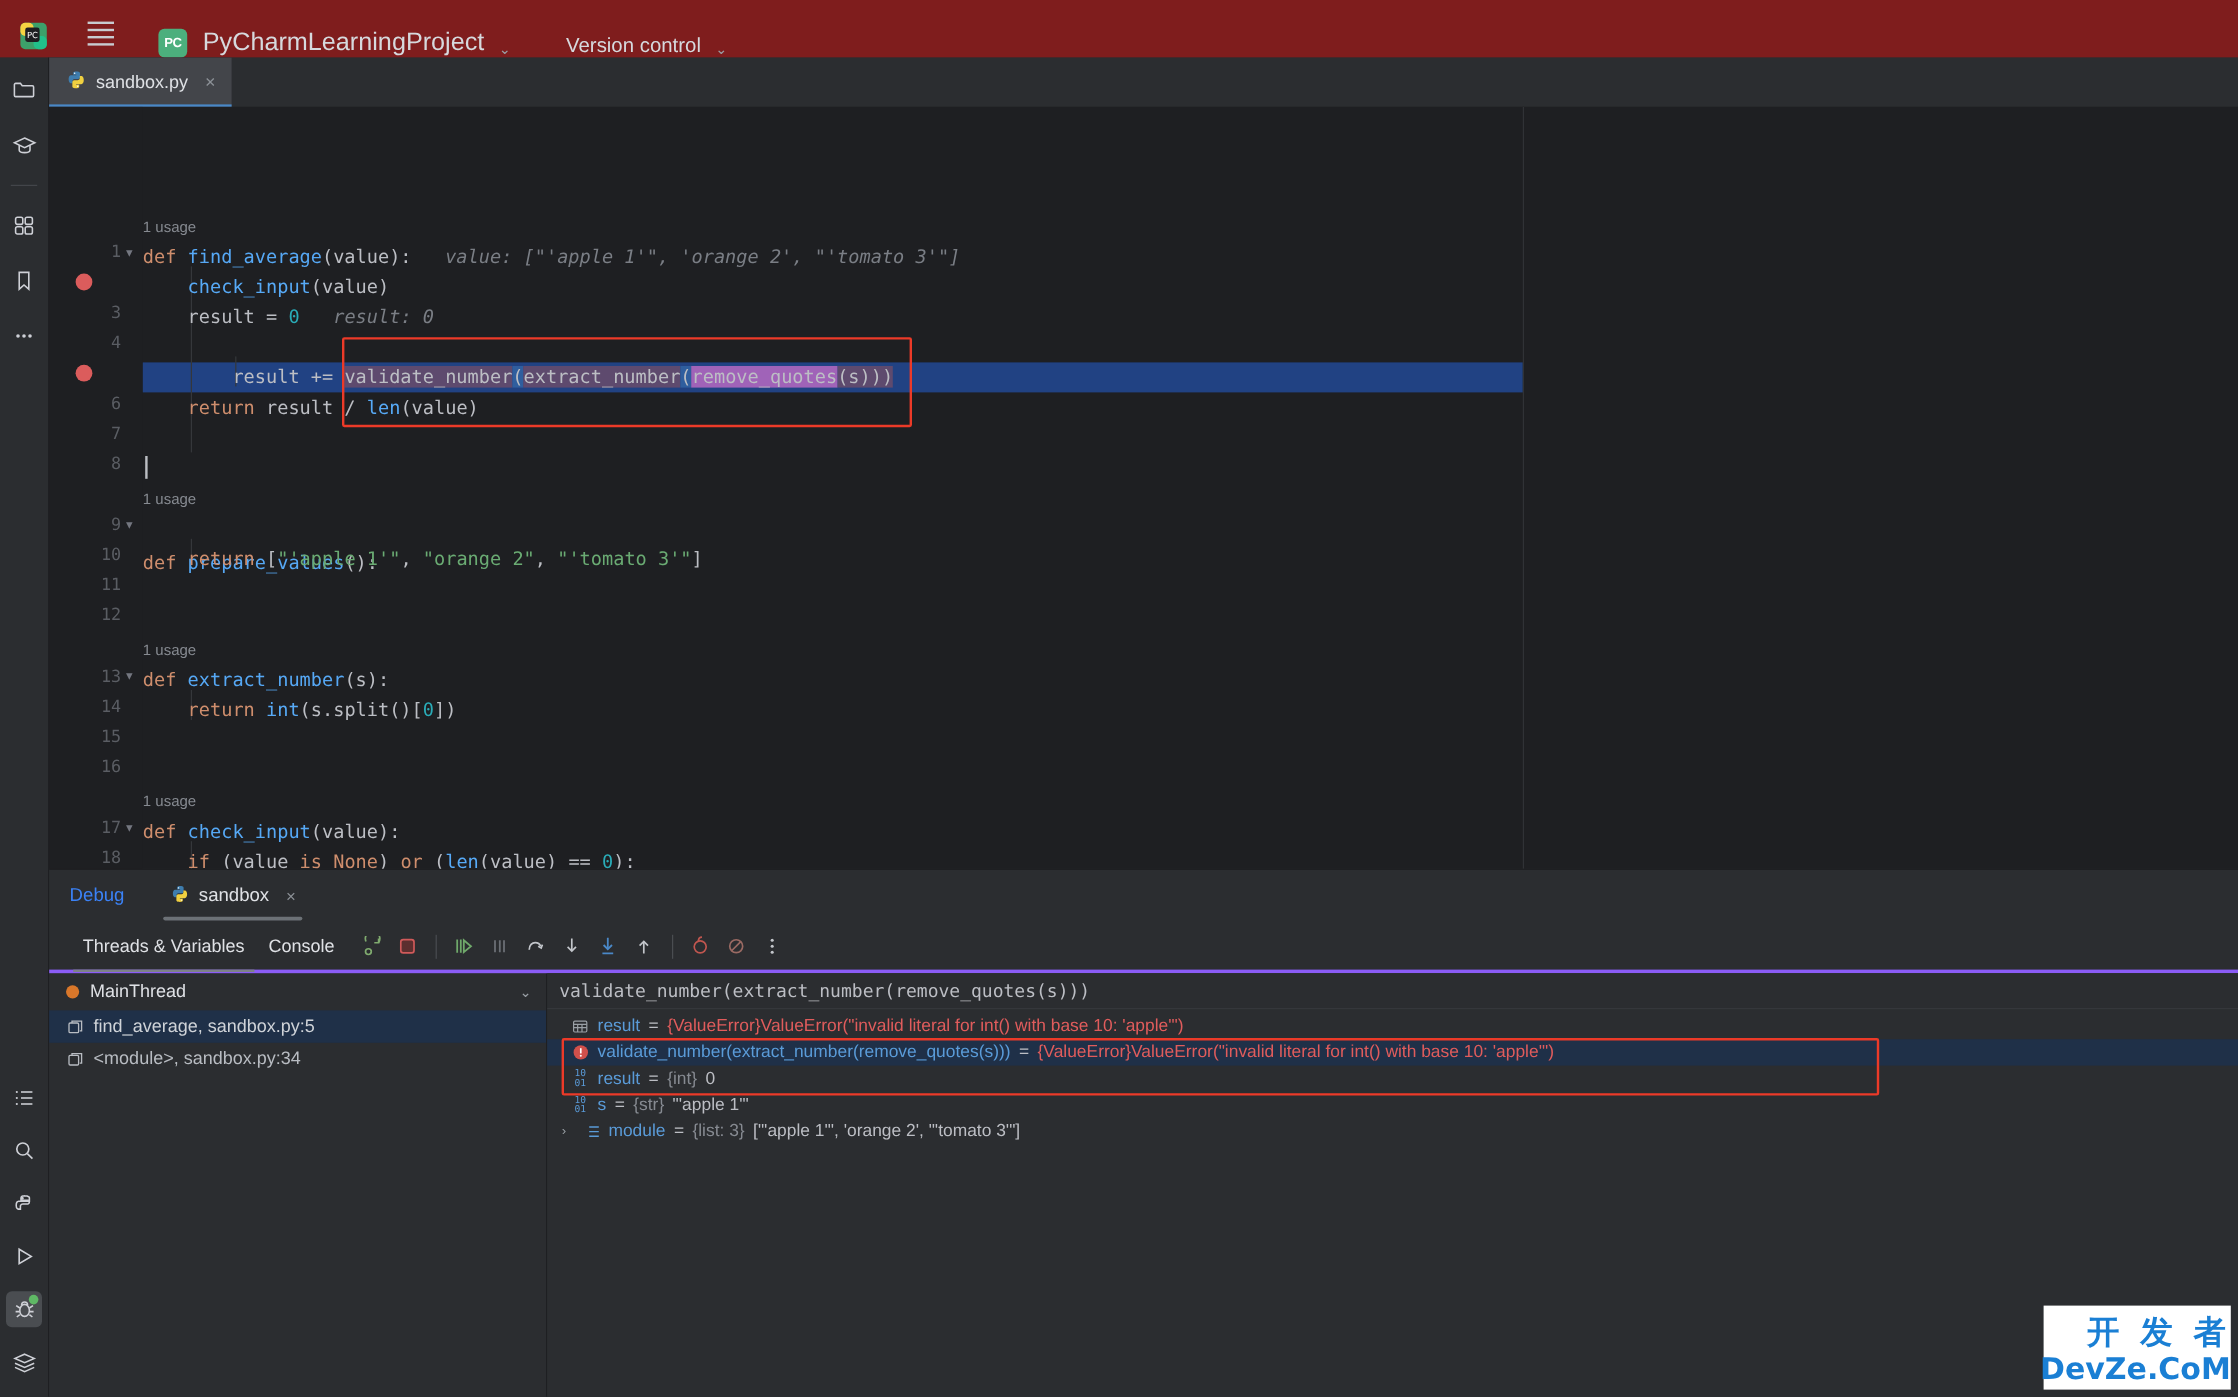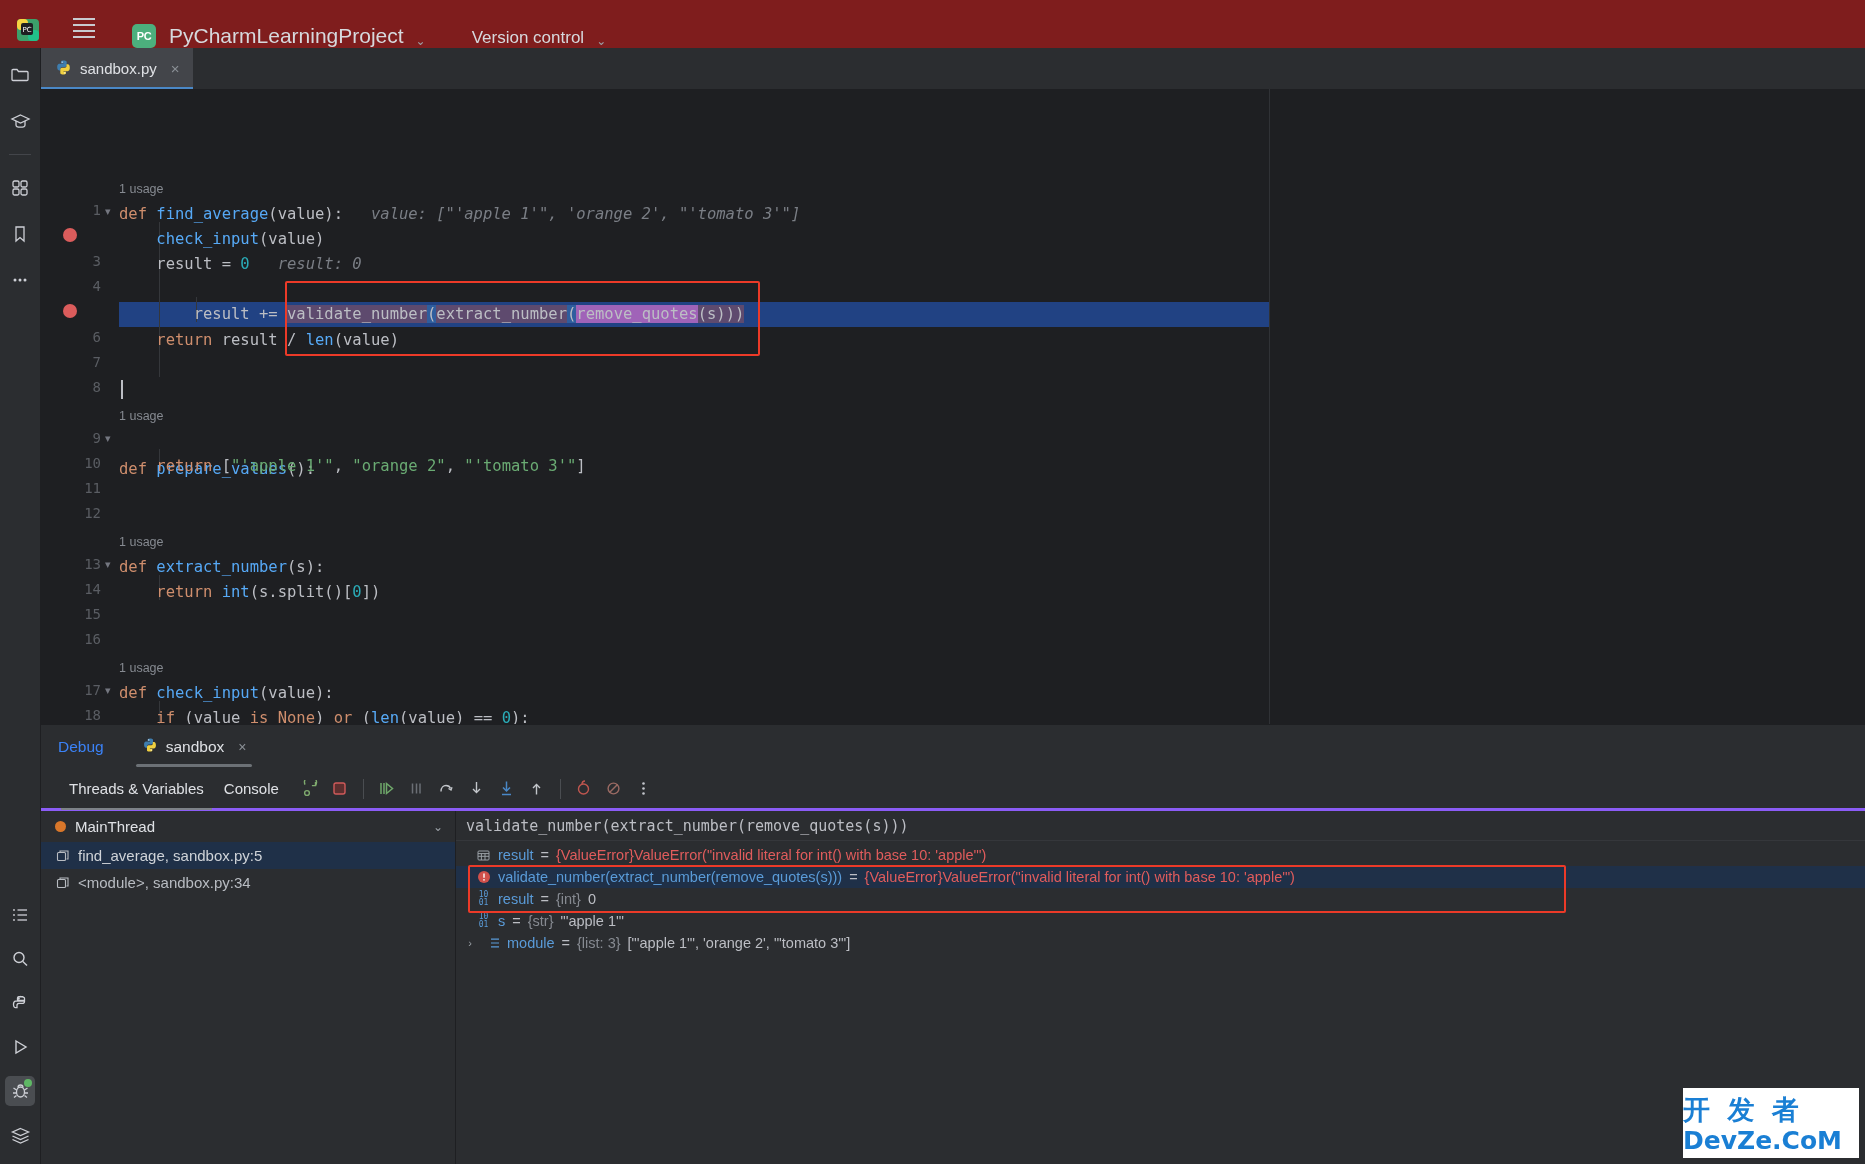--- a/index.html
+++ b/index.html
@@ -114,21 +114,21 @@
   .var-row.sel { background:#1f3048;}
   .var-name { color:#5a9bd8;}
   .var-eq { color:#bcbec4;}
   .var-type { color:#868a91;}
   .var-val { color:#bcbec4;}
   .var-err { color:#e05c5c;}
   .vico { width:15px; height:15px; flex:0 0 15px; display:flex;align-items:center;justify-content:center;}
   .expander { width:14px; flex:0 0 14px; color:#9aa0a6; font-size:11px; margin-left:-14px;}
   .num-badge { font-family:"DejaVu Sans Mono", monospace; font-size:8px; line-height:8px; color:#5a9bd8; text-align:center;}
 
-  .watermark { position:absolute; right:6px; bottom:6px; width:176px; height:70px; background:#fff; display:flex; flex-direction:column; align-items:flex-start; justify-content:center; }
+  .watermark { position:absolute; right:6px; bottom:6px; width:156px; height:70px; background:#fff; display:flex; flex-direction:column; align-items:flex-end; justify-content:center; }
   .wm1 { color:#1a7fd4; font-size:27px; font-weight:bold; letter-spacing:4px; font-family:"DejaVu Sans", sans-serif;}
   .wm2 { color:#1a7fd4; font-size:25px; font-weight:bold; font-family:"DejaVu Sans", sans-serif; margin-top:-2px;}
 </style>
 </head>
 <body>
 
 <div class="app">
 
   <div class="titlebar">
     <div class="tb-logo">

